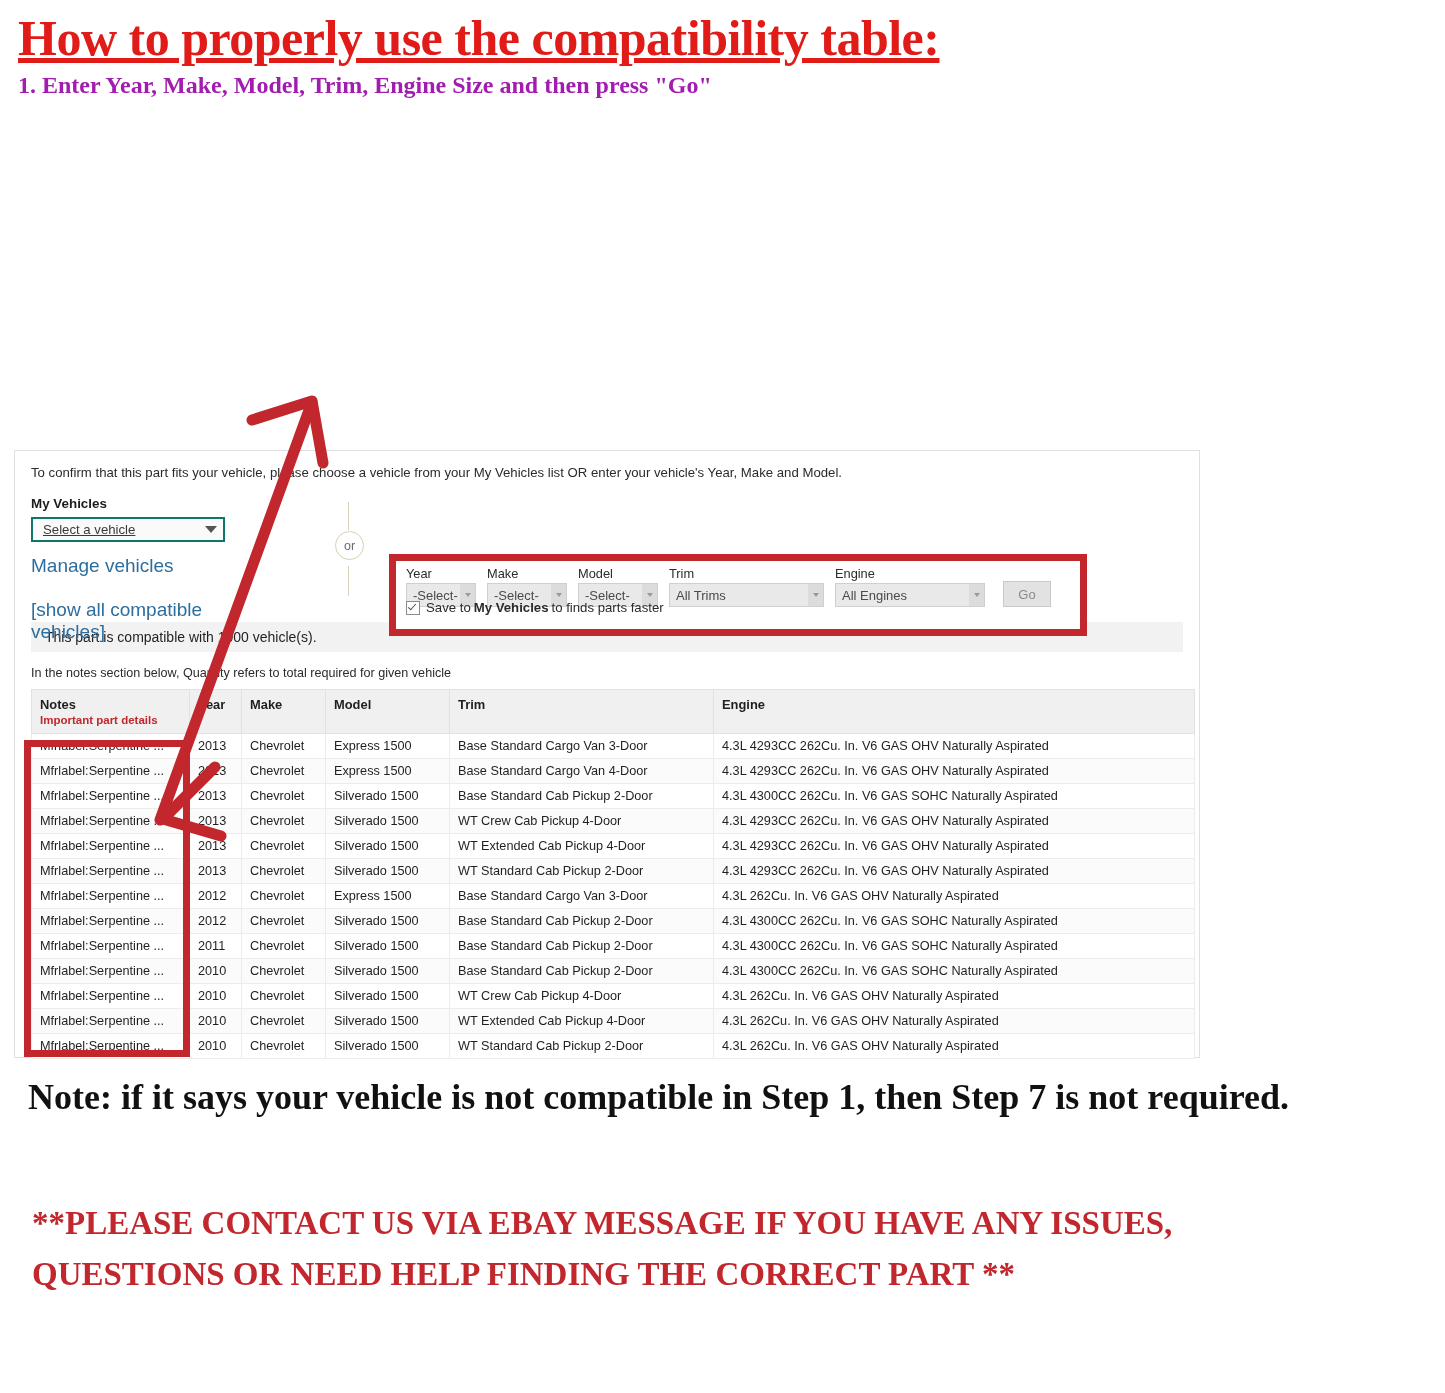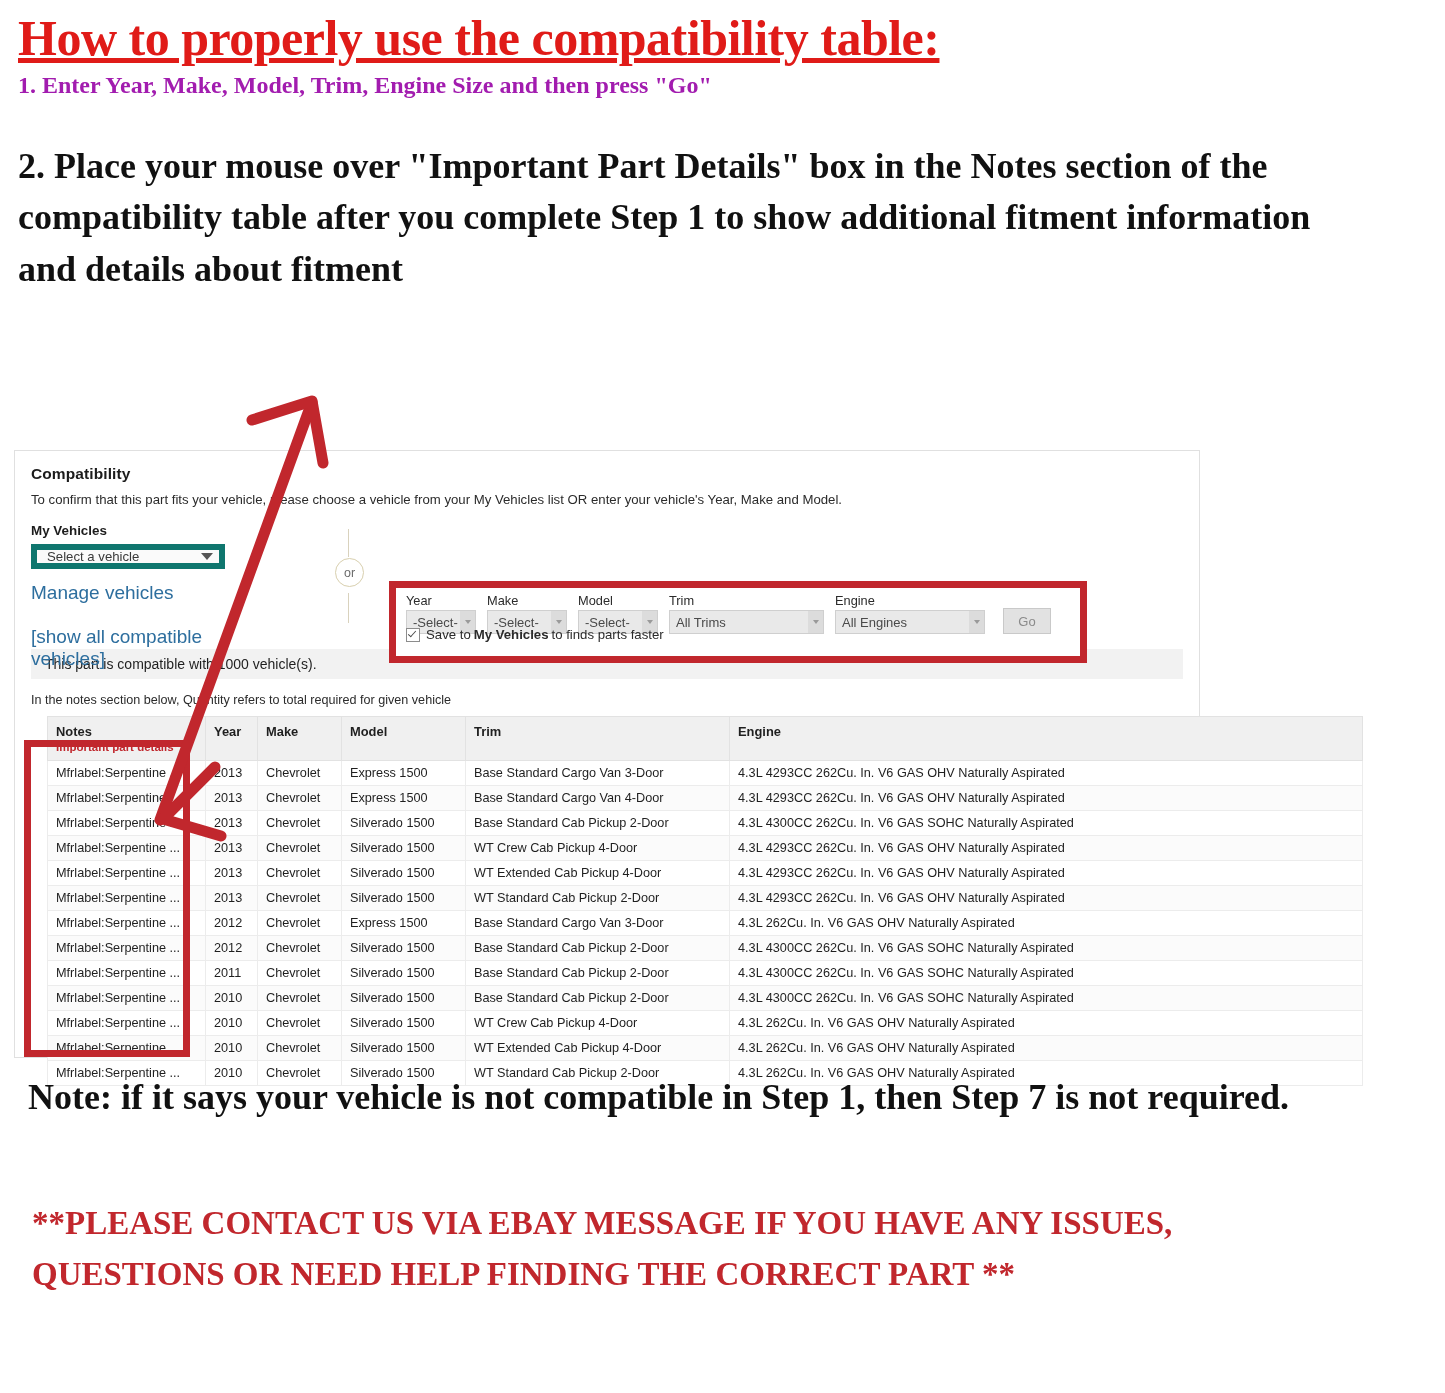--- a/index.html
+++ b/index.html
@@ -90,29 +90,30 @@
   .my-vehicles-col { position: absolute; left: 0; top: 0; width: 250px; }
   .mv-label {
     font-size: 13.4px;
     font-weight: bold;
     color: #1c1c1c;
     margin-bottom: 6px;
   }
   .mv-select {
     width: 194px;
     height: 25px;
-    border: 6px solid #0f766e;
+    border: 2px solid #0f766e;
     background: #fafafa;
     display: flex;
     align-items: center;
     justify-content: space-between;
     padding: 0 6px 0 10px;
     box-sizing: border-box;
     font-size: 13.2px;
     color: #3a3a3a;
+    text-decoration: underline;
   }
   .mv-caret {
     width: 0; height: 0;
     border-left: 6px solid transparent;
     border-right: 6px solid transparent;
     border-top: 7px solid #555;
   }
   .link-blue {
     color: #2d6e9e;
     font-size: 19px;
@@ -260,26 +261,25 @@
     box-sizing: border-box;
   }
   .qty-note {
     font-size: 12.6px;
     color: #2b2b2b;
     margin: 14px 0 9px 0;
   }
 
   
   table.fitment {
-    width: 1316px;
+    width: 1164px;
     border-collapse: collapse;
     font-size: 12.7px;
     color: #1f1f1f;
     table-layout: fixed;
-    margin-left: 16px;
   }
   table.fitment thead th {
     background: #f0f0f0;
     text-align: left;
     font-weight: bold;
     padding: 7px 8px 7px 8px;
     border: 1px solid #e2e2e2;
     vertical-align: top;
     font-size: 12.9px;
   }
@@ -348,26 +348,24 @@
     font-size: 33px;
     line-height: 1.55;
   }
 </style>
 </head>
 <body>
 
 <div class="instructions">
   <h1 class="hdr-main">How to properly use the compatibility table:</h1>
   <div class="step-line">1. Enter Year, Make, Model, Trim, Engine Size and then press "Go"</div>
-  <div class="step-two">2. Place your mouse over "Important Part Details" box in the Notes section of the compatibility table after you complete Step 1 to show additional fitment information and details about fitment</div>
 </div>
 
 <div class="compat-panel">
   <div class="compat-inner">
-    <div class="compat-title">Compatibility</div>
     <div class="compat-sub">To confirm that this part fits your vehicle, please choose a vehicle from your My Vehicles list OR enter your vehicle's Year, Make and Model.</div>
 
     <div class="chooser-row">
 
       <div class="my-vehicles-col">
         <div class="mv-label">My Vehicles</div>
         <div class="mv-select">
           <span>Select a vehicle</span>
           <span class="mv-caret"></span>
         </div>

